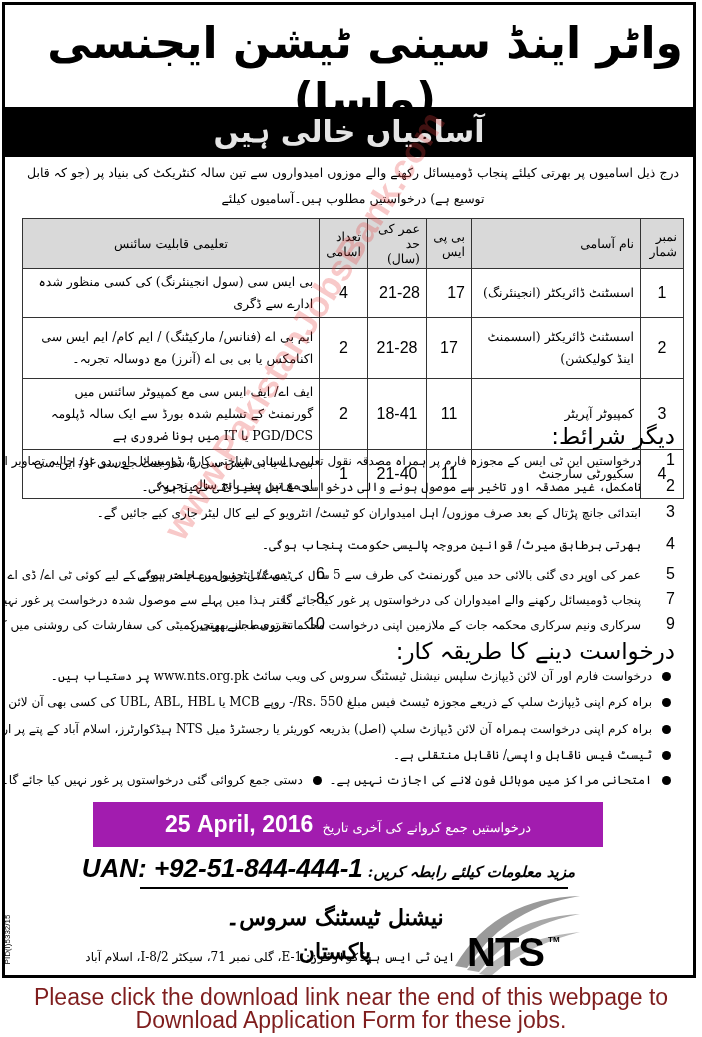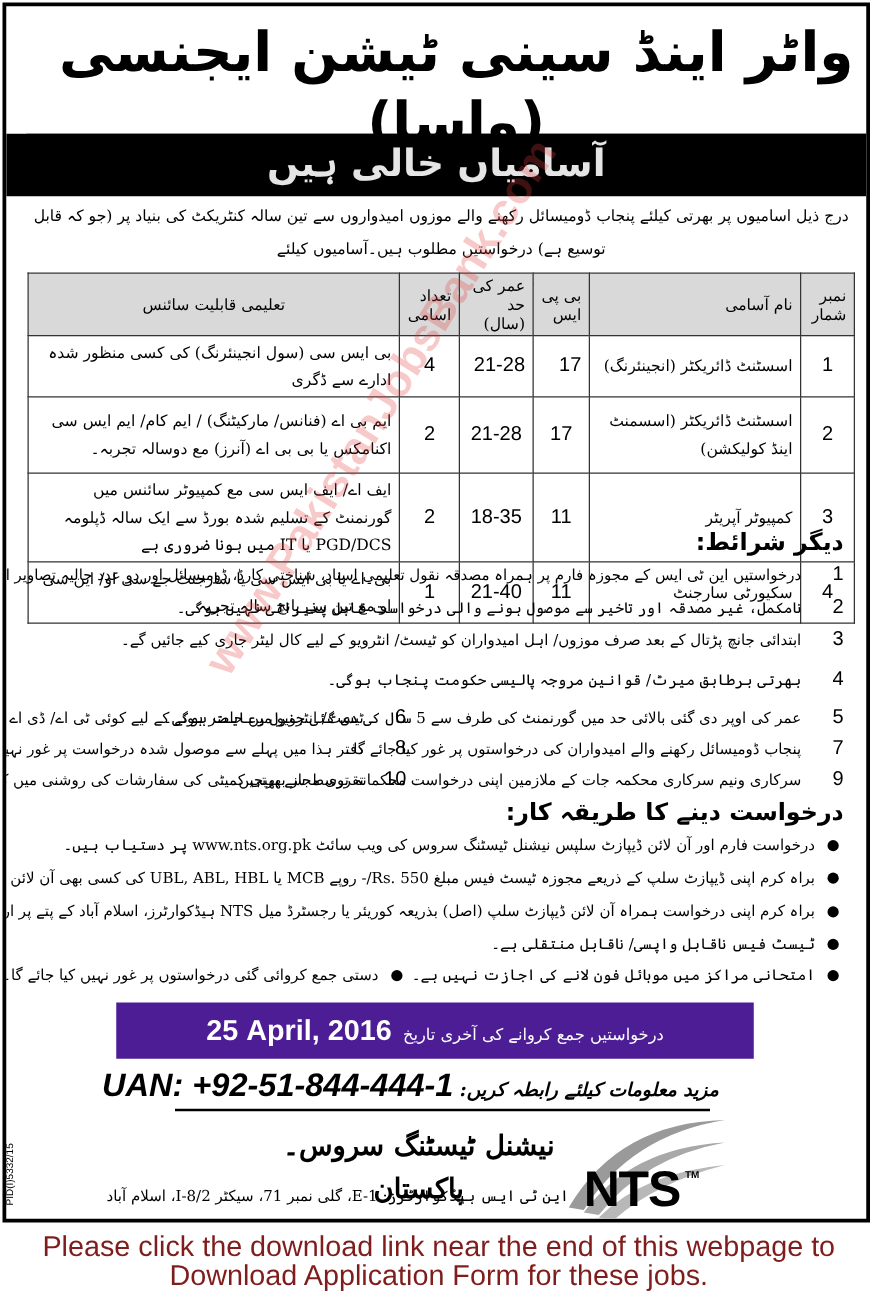--- a/index.html
+++ b/index.html
@@ -11,26 +11,26 @@
   .banner { position: absolute; left: 0; top: 102px; width: 688px; height: 50px; background: #000; color: #e5e5e5; text-align: center; direction: rtl; font-size: 30px; font-weight: bold; line-height: 50px; }
   .intro { position: absolute; left: 18px; top: 155px; width: 660px; direction: rtl; text-align: center; font-size: 12.5px; line-height: 26px; font-family: "DejaVu Serif", serif; }
   table.jobs { position: absolute; left: 17px; top: 213px; width: 662px; border-collapse: collapse; direction: rtl; font-size: 12.5px; font-family: "DejaVu Serif", serif; }
   table.jobs th, table.jobs td { border: 1px solid #333; padding: 2px 6px; vertical-align: middle; }
   table.jobs th { background: #d9d9d9; font-weight: normal; height: 30px; text-align: right; }
   table.jobs th.center { text-align: center; }
   table.jobs td { height: 34px; }
   table.jobs td.num { text-align: center; font-family: "Liberation Sans", sans-serif; font-size: 16px; }
   table.jobs td.left { text-align: right; font-family: "Liberation Sans", sans-serif; font-size: 16px; }
   table.jobs td.qual { text-align: right; line-height: 22px; }
-  .section-head { position: absolute; direction: rtl; font-size: 19px; font-weight: bold; right: 18px; }
+  .section-head { position: absolute; direction: rtl; font-size: 23px; font-weight: normal; right: 18px; }
   .cond { position: absolute; direction: rtl; font-size: 12px; font-family: "DejaVu Serif", serif; white-space: nowrap; }
   .cond .n { font-family: "Liberation Sans", sans-serif; font-size: 16px; display: inline-block; width: 26px; text-align: right; margin-left: 8px; }
   .bullet { position: absolute; right: 22px; direction: rtl; font-size: 12px; font-family: "DejaVu Serif", serif; white-space: nowrap; }
   .bullet .dot { display: inline-block; width: 9px; height: 9px; background: #000; border-radius: 50%; margin-left: 10px; vertical-align: middle; }
-  .lastdate { position: absolute; left: 88px; top: 797px; width: 510px; height: 45px; background: #4c1d95; color: #fff; direction: rtl; text-align: center; line-height: 45px; }
+  .lastdate { position: absolute; left: 88px; top: 797px; width: 510px; height: 45px; background: #a21caf; color: #fff; direction: rtl; text-align: center; line-height: 45px; }
   .lastdate .ur { font-size: 13px; font-family: "DejaVu Serif", serif; }
   .lastdate .date { font-family: "Liberation Sans", sans-serif; font-weight: bold; font-size: 23px; margin-right: 4px; }
   .uan { position: absolute; left: 130px; top: 848px; width: 440px; direction: rtl; text-align: center; white-space: nowrap; font-style: italic; }
   .uan .ur { font-size: 15px; font-weight: bold; font-family: "DejaVu Serif", serif; }
   .uan .num { font-family: "Liberation Sans", sans-serif; font-weight: bold; font-size: 26px; }
   .uan-rule { position: absolute; left: 135px; top: 882px; width: 428px; height: 2px; background: #000; }
   .nts-ur { position: absolute; left: 220px; top: 895px; width: 220px; direction: rtl; text-align: center; font-size: 22px; font-weight: bold; font-family: "DejaVu Serif", serif; line-height: 34px; }
   .nts-addr { position: absolute; left: 120px; top: 945px; width: 330px; direction: rtl; text-align: center; font-size: 12px; font-family: "DejaVu Serif", serif; white-space: nowrap; }
   .nts-logo { position: absolute; left: 440px; top: 883px; width: 135px; height: 90px; }
   .nts-text { position: absolute; left: 462px; top: 925px; font-family: "Liberation Sans", sans-serif; font-weight: bold; font-size: 40px; letter-spacing: -1px; }
@@ -81,21 +81,21 @@
         <td class="qual">اسسٹنٹ ڈائریکٹر (اسسمنٹ اینڈ کولیکشن)</td>
         <td class="num">17</td>
         <td class="num">21-28</td>
         <td class="num">2</td>
         <td class="qual">ایم بی اے (فنانس/ مارکیٹنگ) / ایم کام/ ایم ایس سی اکنامکس یا بی بی اے (آنرز) مع دوسالہ تجربہ۔</td>
       </tr>
       <tr>
         <td class="num" style="height:56px">3</td>
         <td class="qual">کمپیوٹر آپریٹر</td>
         <td class="num">11</td>
-        <td class="num">18-35</td>
+        <td class="num">18-41</td>
         <td class="num">2</td>
         <td class="qual">ایف اے/ ایف ایس سی مع کمپیوٹر سائنس میں گورنمنٹ کے تسلیم شدہ بورڈ سے ایک سالہ ڈپلومہ PGD/DCS یا IT میں ہونا ضروری ہے</td>
       </tr>
       <tr>
         <td class="num">4</td>
         <td class="qual">سکیورٹی سارجنٹ</td>
         <td class="num">11</td>
         <td class="num">21-40</td>
         <td class="num">1</td>
         <td class="qual">بی۔اے یا بی ایس سی یا سارجنٹ جے سی او/ این سی او مع تین سے پانچ سالہ تجربہ</td>

